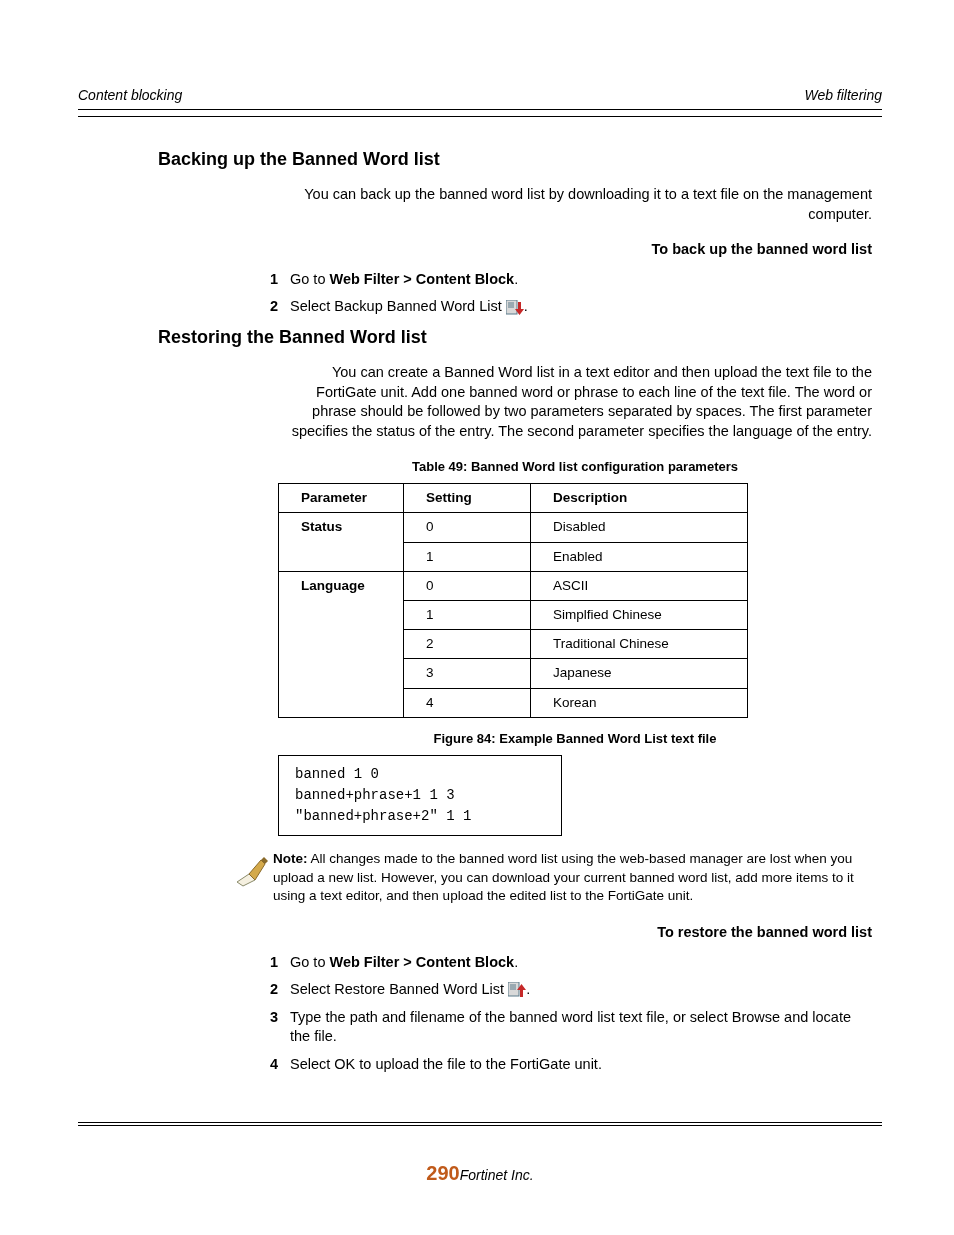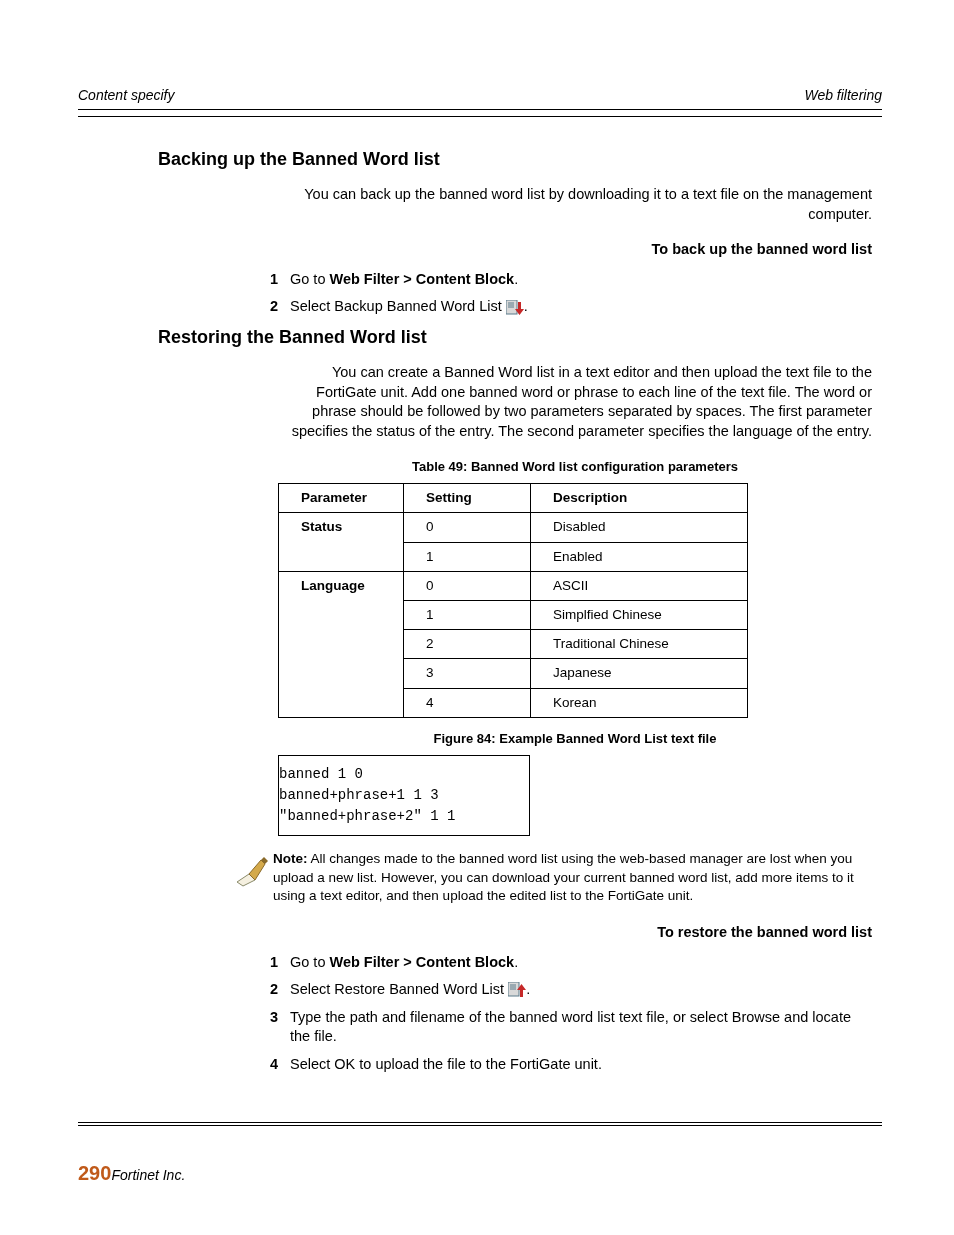--- a/index.html
+++ b/index.html
@@ -15,37 +15,37 @@
   .step-block{margin-left:180px;margin-right:10px;}
   .step-row{display:flex;margin-bottom:8px;}
   .step-num{width:20px;text-align:right;font-weight:bold;flex:none;}
   .step-text{margin-left:12px;flex:1;}
   .icon-download{display:inline-block;width:18px;height:16px;vertical-align:middle;}
   .icon-upload{display:inline-block;width:18px;height:16px;vertical-align:middle;}
   .caption{font-weight:bold;font-size:13px;margin:12px 0 8px 0;text-align:center;}
   table.param{border-collapse:collapse;width:470px;margin-bottom:10px;font-size:13.5px;}
   table.param th,table.param td{border:1px solid #000;padding:5px 22px;text-align:left;vertical-align:top;}
   table.param th{font-weight:bold;}
-  .codebox{border:1px solid #000;width:250px;padding:8px 0;font-family:"Courier New",monospace;font-size:14px;line-height:1.5;margin-bottom:14px;}
+  .codebox{border:1px solid #000;width:250px;padding:8px 16px;font-family:"Courier New",monospace;font-size:14px;line-height:1.5;margin-bottom:14px;}
   .note-wrap{display:flex;margin:0 10px 18px 155px;}
   .note-icon{width:40px;flex:none;margin-top:2px;}
   .note-text{flex:1;font-size:13.5px;line-height:1.35;}
   .footer{position:absolute;left:78px;right:72px;bottom:48px;}
   .footer-line{border:0;border-top:1px solid #000;margin:0 0 2px 0;}
   .footer-line2{border:0;border-top:1.5px solid #000;margin:0 0 6px 0;}
-  .footer-row{display:flex;justify-content:flex-start;align-items:baseline;margin-top:34px;}
+  .footer-row{display:flex;justify-content:center;align-items:baseline;margin-top:34px;}
   .page-num{font-weight:bold;font-size:20px;color:#c05a1a;}
   .foot-company{font-style:italic;font-size:14px;}
 </style>
 </head>
 <body>
 
 <div class="page">
   <div class="running-header">
-    <span>Content specify</span>
+    <span>Content blocking</span>
     <span>Web filtering</span>
   </div>
   <hr class="hr-thin">
   <hr class="hr-thin2">
 
   <div class="h2">Backing up the Banned Word list</div>
   <div class="body-indent">
     <p class="para">You can back up the banned word list by downloading it to a text file on the management computer.</p>
     <p class="para bold" style="margin-bottom:10px">To back up the banned word list</p>
   </div>

